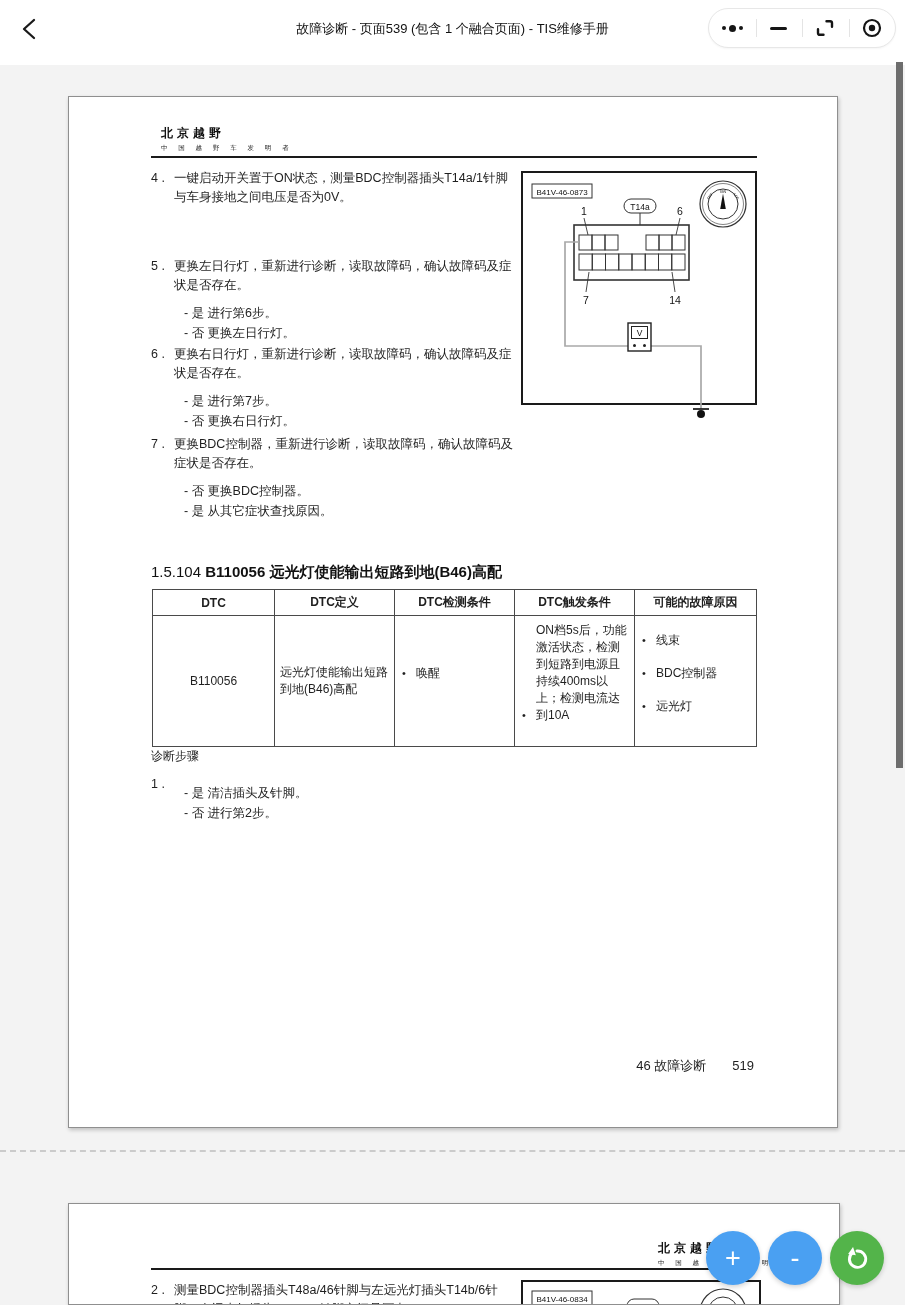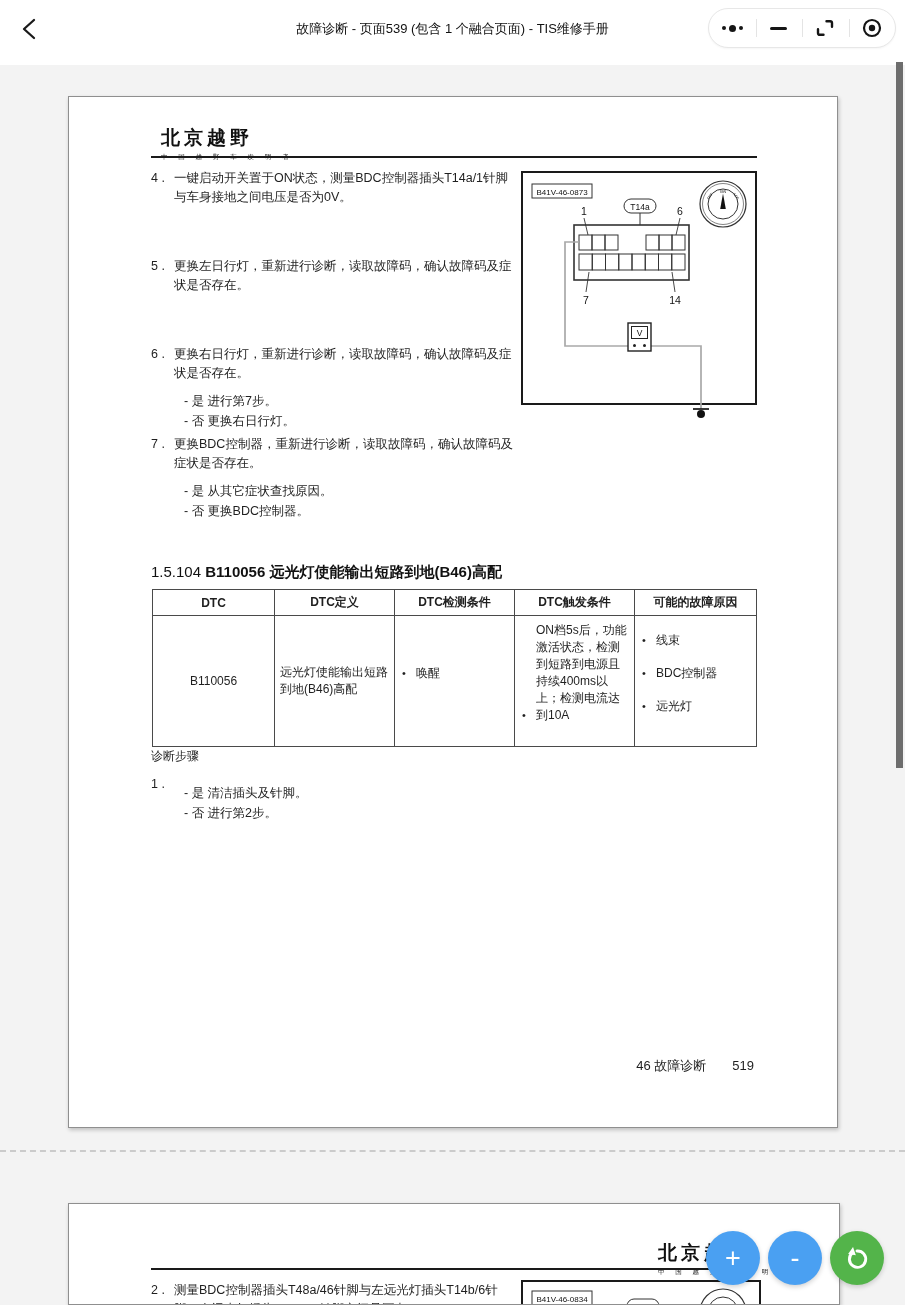--- a/index.html
+++ b/index.html
@@ -19,21 +19,21 @@
   .capsule .seg { flex:1; height:100%; display:flex; align-items:center; justify-content:center; cursor:pointer; position:relative; }
   .capsule .seg + .seg::before { content:""; position:absolute; left:0; top:10px; bottom:10px; width:1px; background:#e4e4e4; }
   .dots { display:flex; align-items:center; gap:3px; }
   .dots i { display:block; border-radius:50%; background:#151515; }
   .dots i.s { width:4px; height:4px; } .dots i.b { width:7px; height:7px; }
   .dash { width:17px; height:3px; background:#151515; border-radius:2px; }
   
   .page { position:absolute; background:#ffffff; border:1px solid #8f8f8f; box-shadow:1px 2px 4px rgba(0,0,0,0.22); overflow:hidden; }
   .page1 { left:68px; top:96px; width:770px; height:1032px; }
   .page2 { left:68px; top:1203px; width:772px; height:102px; }
-  .logo-title { font-size:19px; font-weight:bold; letter-spacing:4px; color:#111; font-family:"Liberation Sans",sans-serif; }
+  .logo-title { font-size:12px; font-weight:bold; letter-spacing:4px; color:#111; font-family:"Liberation Sans",sans-serif; }
   .logo-sub { font-size:6.5px; letter-spacing:4.5px; color:#222; margin-top:2px; }
   .hrule { position:absolute; height:0; border-top:2px solid #1a1a1a; }
   .doc { font-size:12.5px; line-height:19px; color:#1f1f1f; }
   .step { position:absolute; display:flex; }
   .step-num { width:23px; flex:none; }
   .step-body { flex:1; }
   .opts { margin-top:9px; padding-left:10px; }
   .opts div { line-height:19.5px; }
   .sec-heading { position:absolute; font-size:15px; color:#111; }
   .sec-heading .bold { font-weight:bold; }
@@ -107,39 +107,43 @@
   <div class="step doc" style="left:82px; top:72px; width:362px;">
     <span class="step-num">4 .</span>
     <div class="step-body">
       <p>一键启动开关置于ON状态，测量BDC控制器插头T14a/1针脚与车身接地之间电压是否为0V。</p>
     </div>
   </div>
   <div class="step doc" style="left:82px; top:160px; width:362px;">
     <span class="step-num">5 .</span>
     <div class="step-body">
       <p>更换左日行灯，重新进行诊断，读取故障码，确认故障码及症状是否存在。</p>
+      <div class="opts">
+        <div>- 是 进行第6步。</div>
+        <div>- 否 更换左日行灯。</div>
+      </div>
     </div>
   </div>
   <div class="step doc" style="left:82px; top:248px; width:362px;">
     <span class="step-num">6 .</span>
     <div class="step-body">
       <p>更换右日行灯，重新进行诊断，读取故障码，确认故障码及症状是否存在。</p>
       <div class="opts">
         <div>- 是 进行第7步。</div>
         <div>- 否 更换右日行灯。</div>
       </div>
     </div>
   </div>
   <div class="step doc" style="left:82px; top:338px; width:362px;">
     <span class="step-num">7 .</span>
     <div class="step-body">
       <p>更换BDC控制器，重新进行诊断，读取故障码，确认故障码及症状是否存在。</p>
       <div class="opts">
+        <div>- 否 更换BDC控制器。</div>
         <div>- 是 从其它症状查找原因。</div>
-        <div>- 否 更换BDC控制器。</div>
       </div>
     </div>
   </div>
 
   <div class="diagram-box" style="left:452px; top:74px; width:236px; height:234px;">
     <svg width="232" height="282" viewBox="0 0 232 282">
 
       <rect x="9" y="11" width="60" height="14" fill="#fff" stroke="#333" stroke-width="1"></rect>
       <text x="39" y="21.5" font-size="8" text-anchor="middle">B41V-46-0873</text>
 

